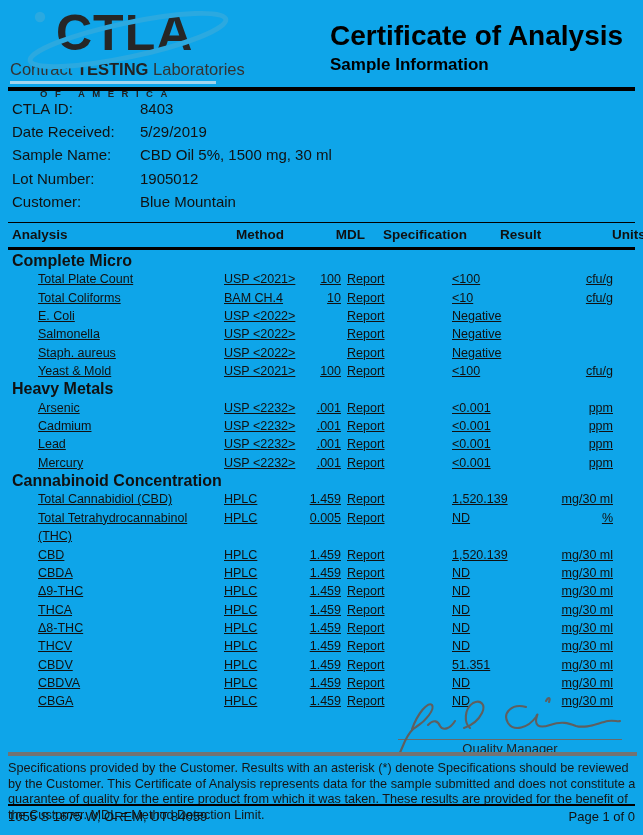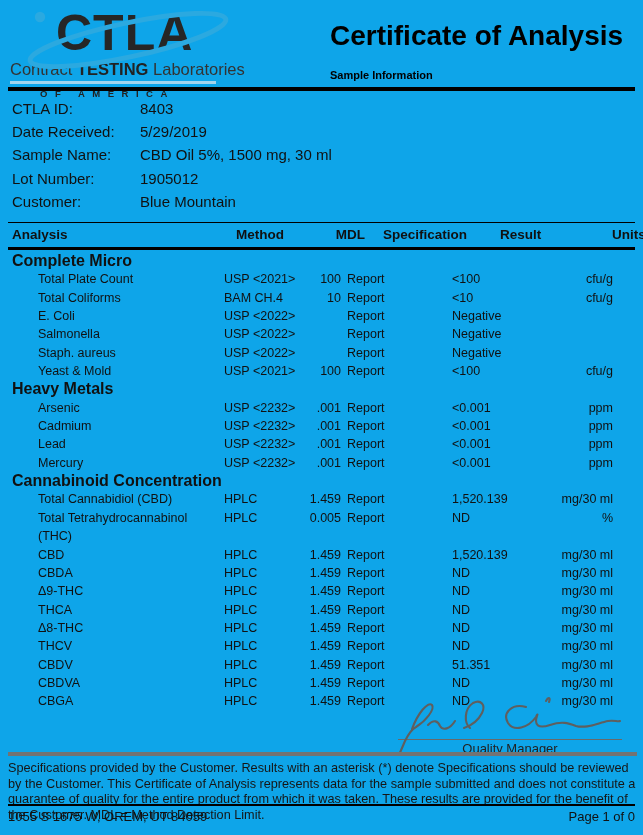--- a/index.html
+++ b/index.html
@@ -14,40 +14,40 @@
   .swoosh-svg { position:absolute; left:0; top:0; overflow:visible; pointer-events:none; }
   .logo-tagline { font-size:16.5px; color:#333; margin-top:0; white-space:nowrap; }
   .logo-tagline b { color:#222; }
   .logo-underline { height:3px; width:206px; margin-top:2px; }
   .logo-sub { font-size:9.5px; font-weight:bold; color:#222; letter-spacing:7.5px;
               margin-top:4px; padding-left:30px; }
 
   
   .header-right { position:absolute; left:330px; top:20px; }
   .doc-title { font-size:28px; font-weight:bold; color:#000; line-height:32px; }
-  .doc-subtitle { font-size:11px; font-weight:bold; color:#000; margin-top:17px; }
+  .doc-subtitle { font-size:17px; font-weight:bold; color:#000; margin-top:3px; }
 
   .rule-double-top { position:absolute; left:8px; top:87px; width:627px; height:2px;
                      border-top:2px solid #000; border-bottom:2px solid #000; }
 
   
   .sample-info { position:absolute; left:12px; top:97px; font-size:15px; }
   .si-row { display:flex; line-height:23.2px; }
   .si-label { width:128px; }
   .si-value { flex:1; }
 
   
   .table-wrap { position:absolute; left:8px; top:222px; width:627px; }
   .rule-thin { border-top:1px solid #000; }
   .thead-row { display:grid; grid-template-columns:212px 80px 37px 111px 100px 1fr;
                padding:0 22px 0 4px; font-size:13.5px; font-weight:bold; line-height:24px;gap:12px; }
   .rule-double-mid { height:2px; border-top:2.5px solid #000; border-bottom:1px solid #000; }
   .tbody { padding-top:2px; }
   .trow { display:grid; grid-template-columns:212px 80px 37px 111px 100px 1fr;
-          padding:0 22px 0 4px; font-size:12.5px; line-height:18.35px; }
+          padding:0 22px 0 4px; font-size:12.5px; line-height:18.35px;text-decoration:underline; }
   .trow .c0 { padding-left:26px; }
   .trow .c2 { text-align:right; }
   .trow .c3 { padding-left:6px; }
   .trow .c5 { text-align:right; white-space:nowrap; }
   .section-row { display:block; padding:0 22px 0 4px; font-size:16px; font-weight:bold;
                  line-height:18.35px; }
   .thead-row .c2 { text-align:right; }
   .thead-row .c3 { padding-left:6px; }
   .thead-row .c5 { text-align:right; }
 

